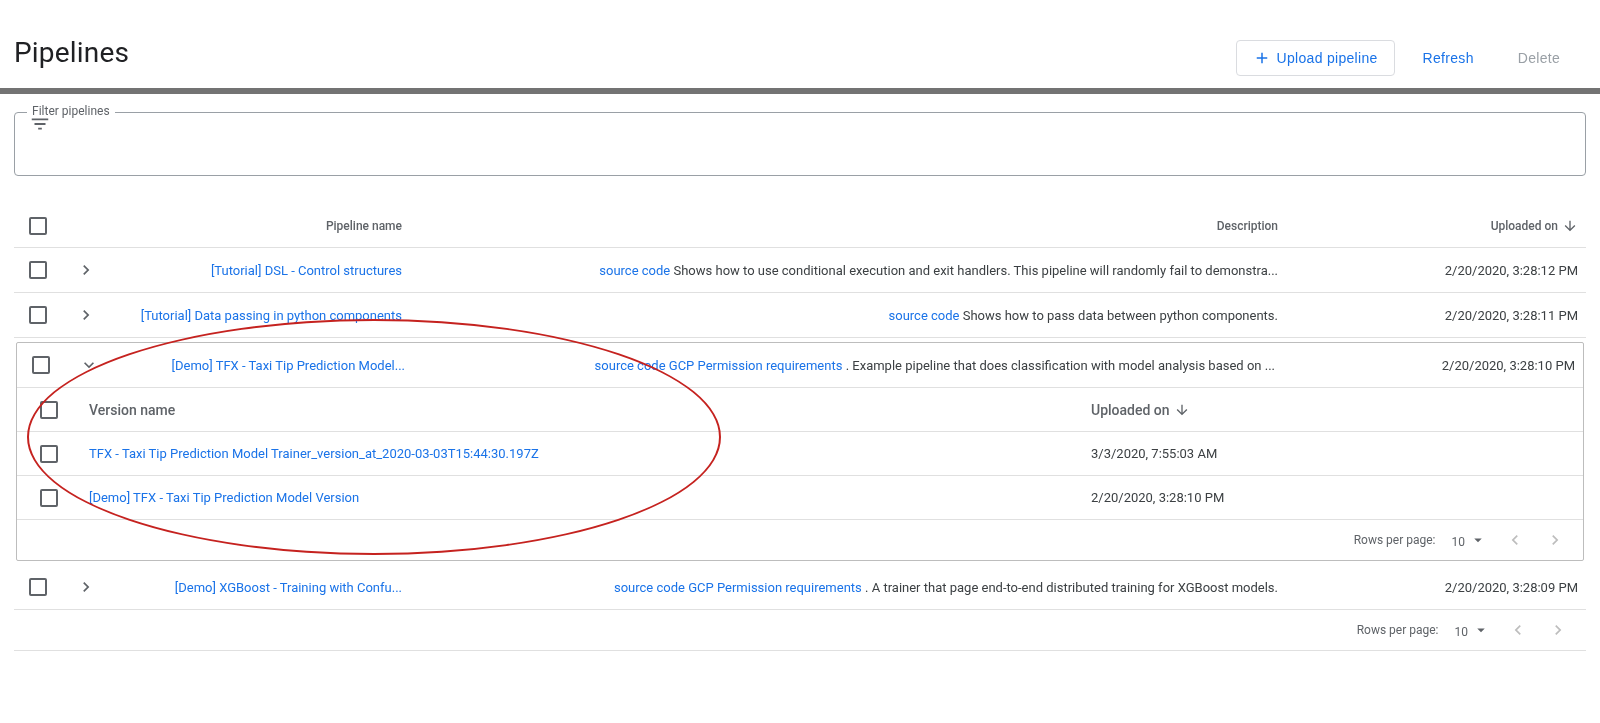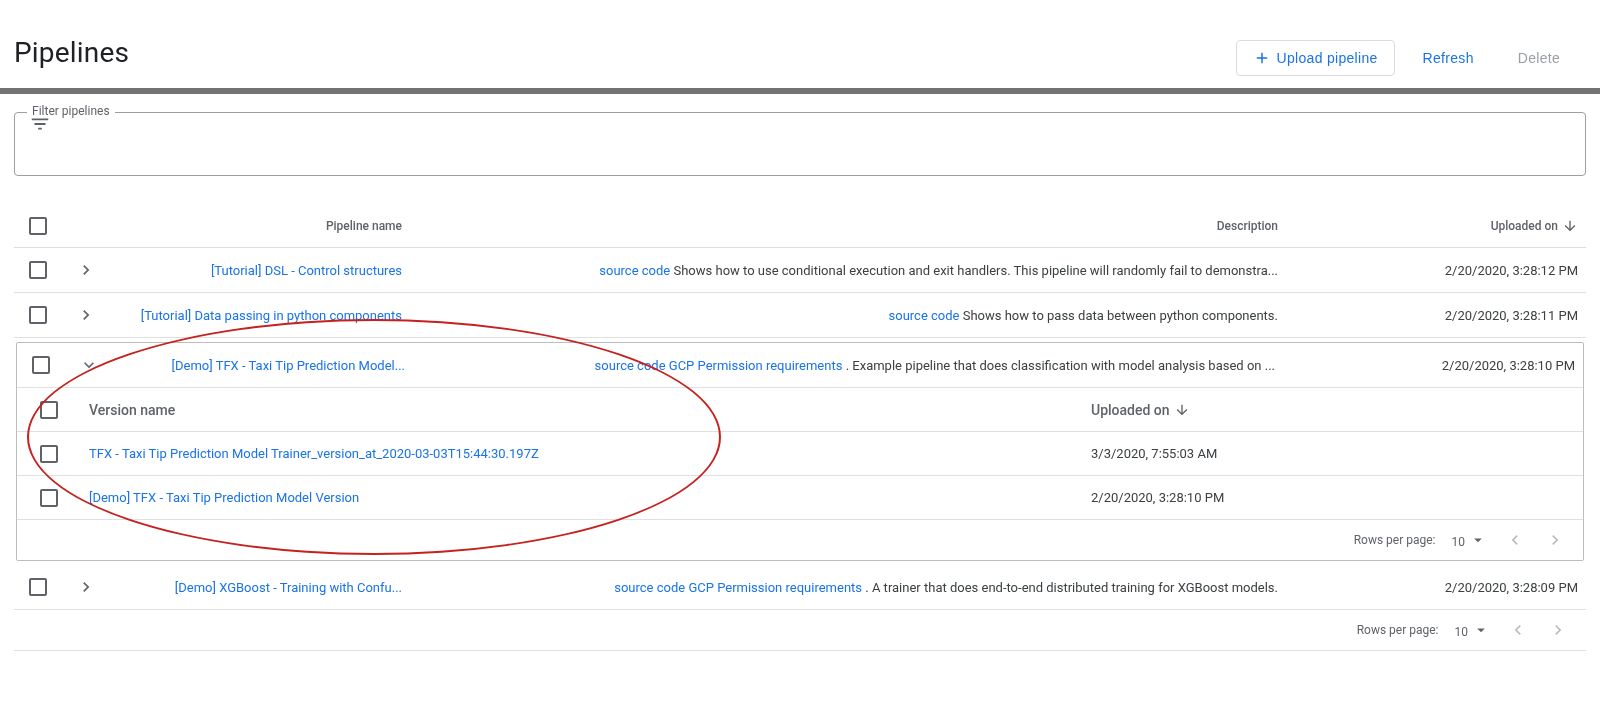--- a/index.html
+++ b/index.html
@@ -332,21 +332,21 @@
             <svg viewBox="0 0 24 24" width="20" height="20" fill="#5f6368">
               <path d="M8.59 16.59L13.17 12 8.59 7.41 10 6l6 6-6 6-1.41-1.41z"></path>
             </svg>
           </span>
         </div>
       <div class="cell"><span class="link">[Demo] XGBoost - Training with Confu...</span></div>
       <div class="cell">
         <span class="link">source code</span>
         <span> </span>
         <span class="link">GCP Permission requirements</span>
-        <span>. A trainer that does end-to-end distributed training for XGBoost models.</span>
+        <span>. A trainer that page end-to-end distributed training for XGBoost models.</span>
       </div>
       <div class="cell">2/20/2020, 3:28:09 PM</div>
     </div>
 
     <div class="pagination" style="border-bottom:1px solid #e0e0e0;">
       <span>Rows per page:</span>
       <span class="page-select">
         <span>10</span>
         <svg viewBox="0 0 24 24" width="18" height="18" fill="#5f6368">
             <path d="M7 10l5 5 5-5z"></path>

